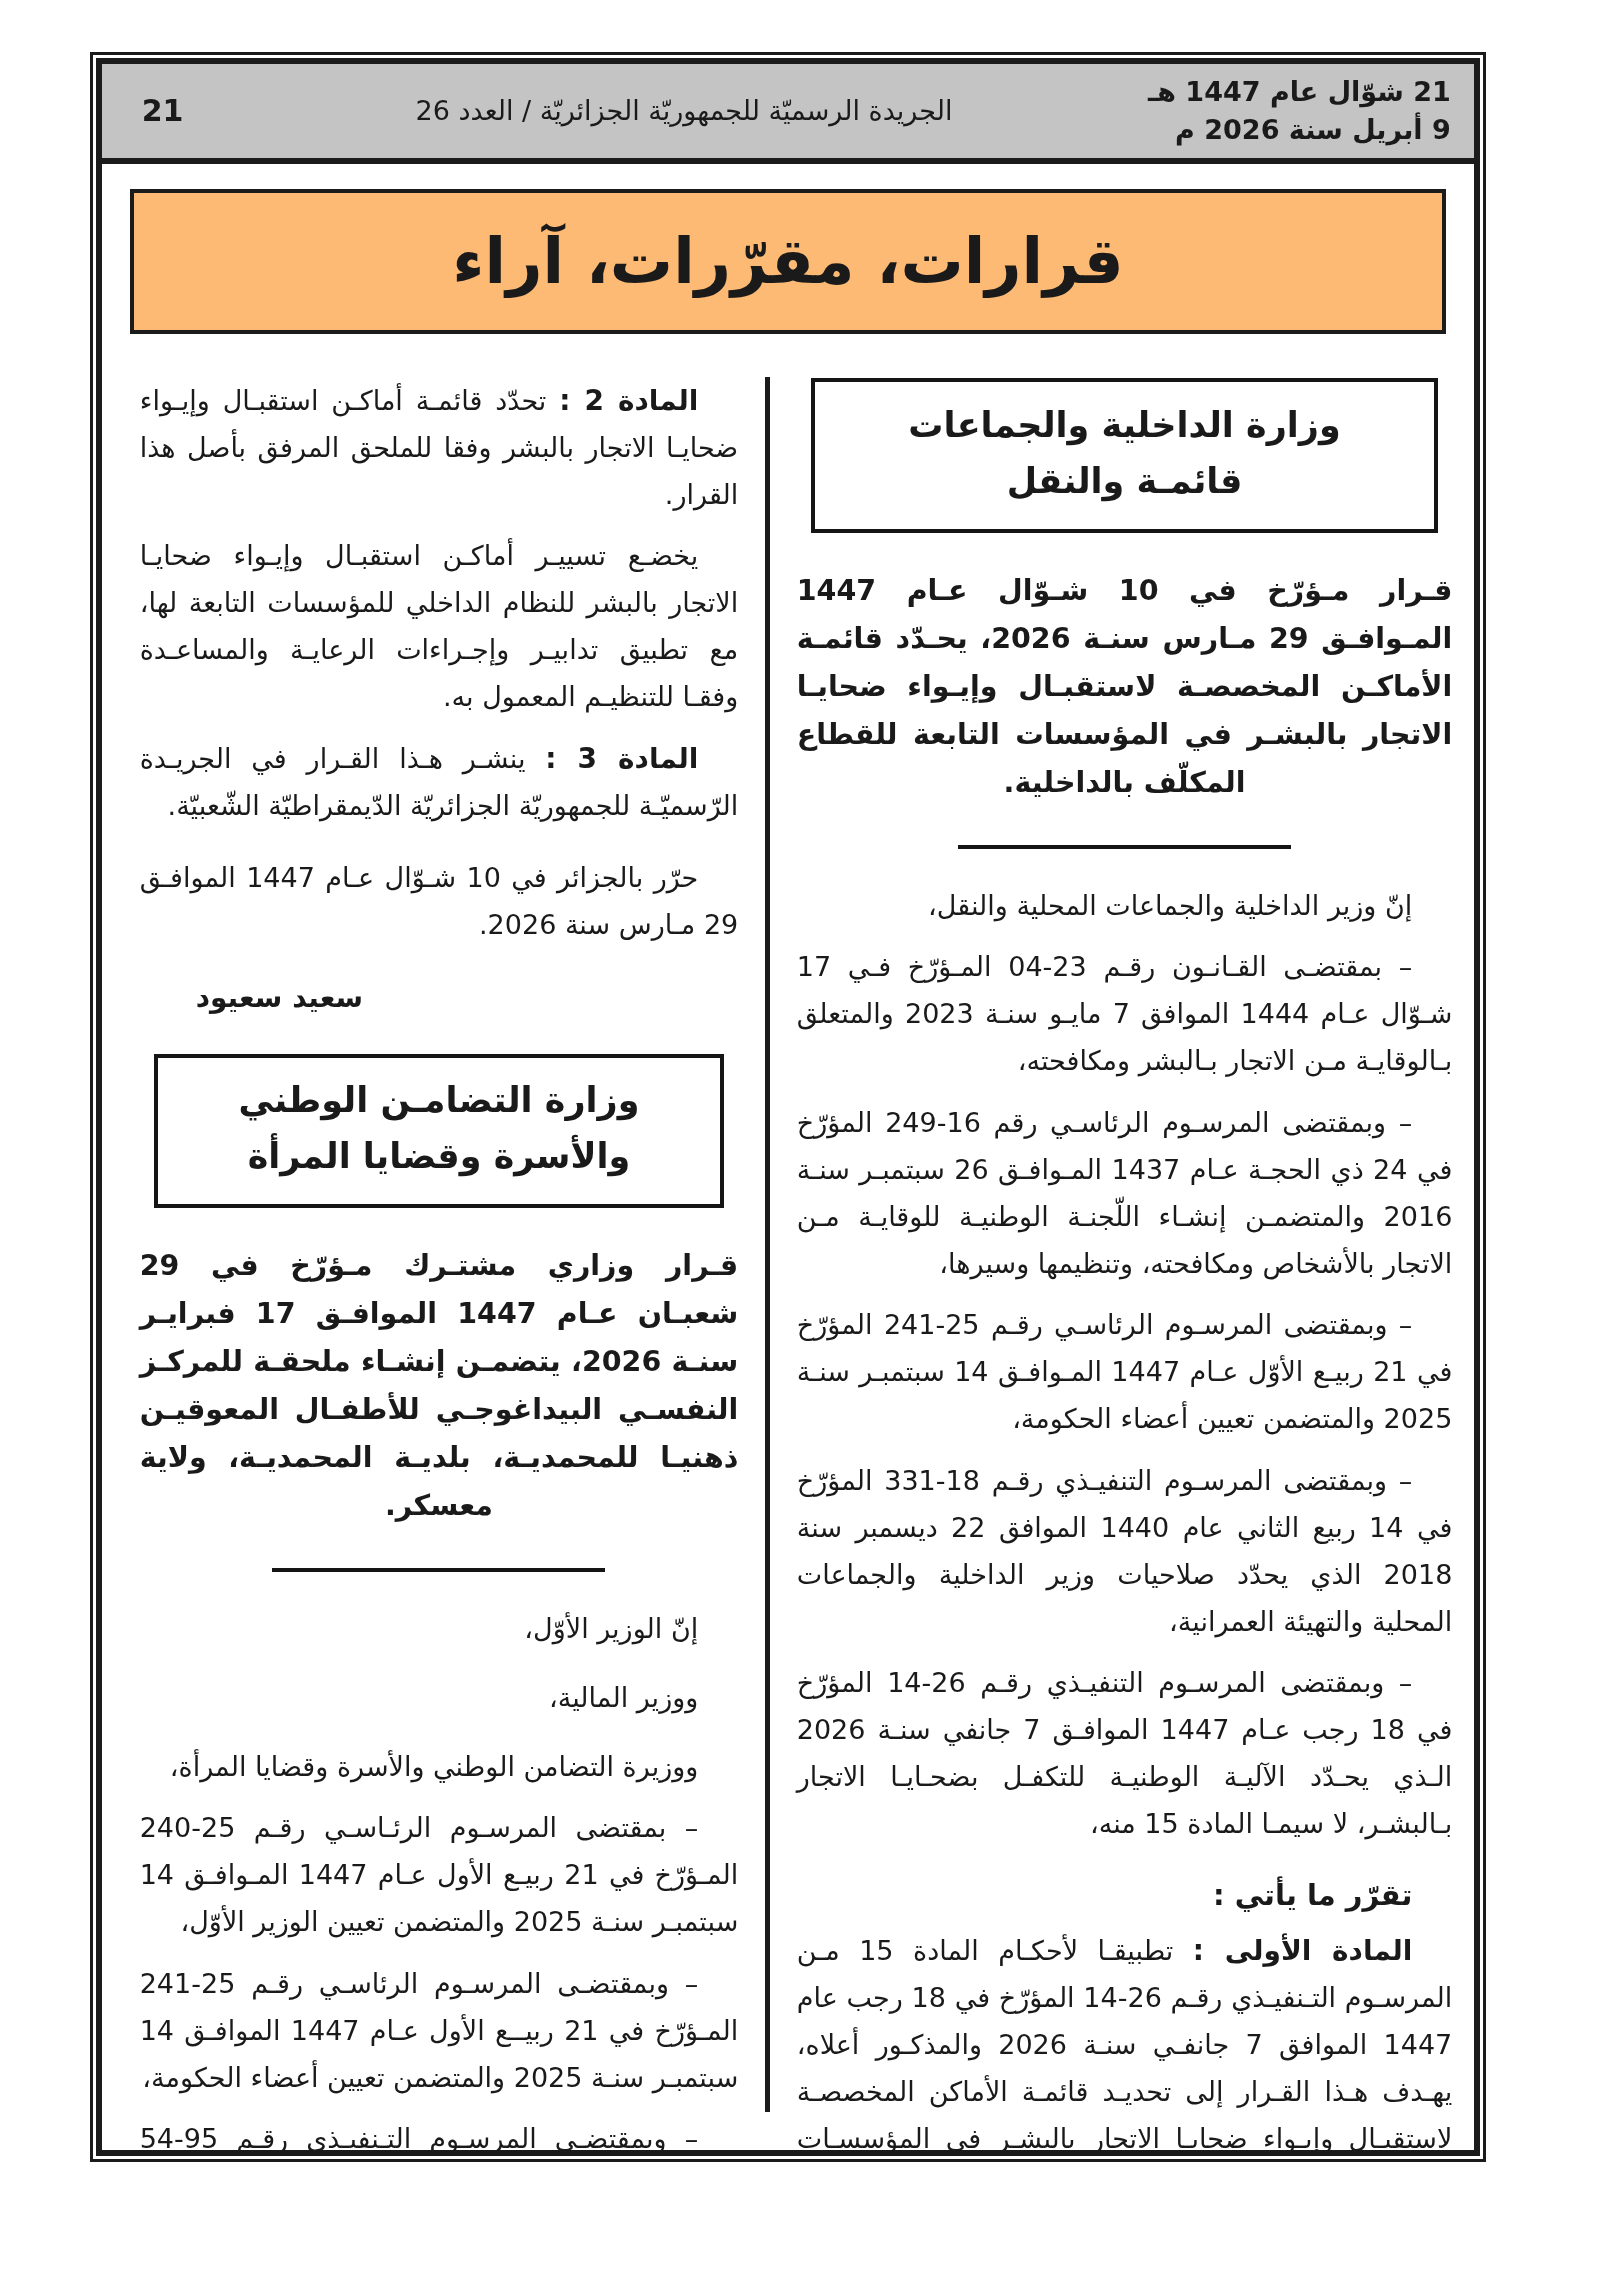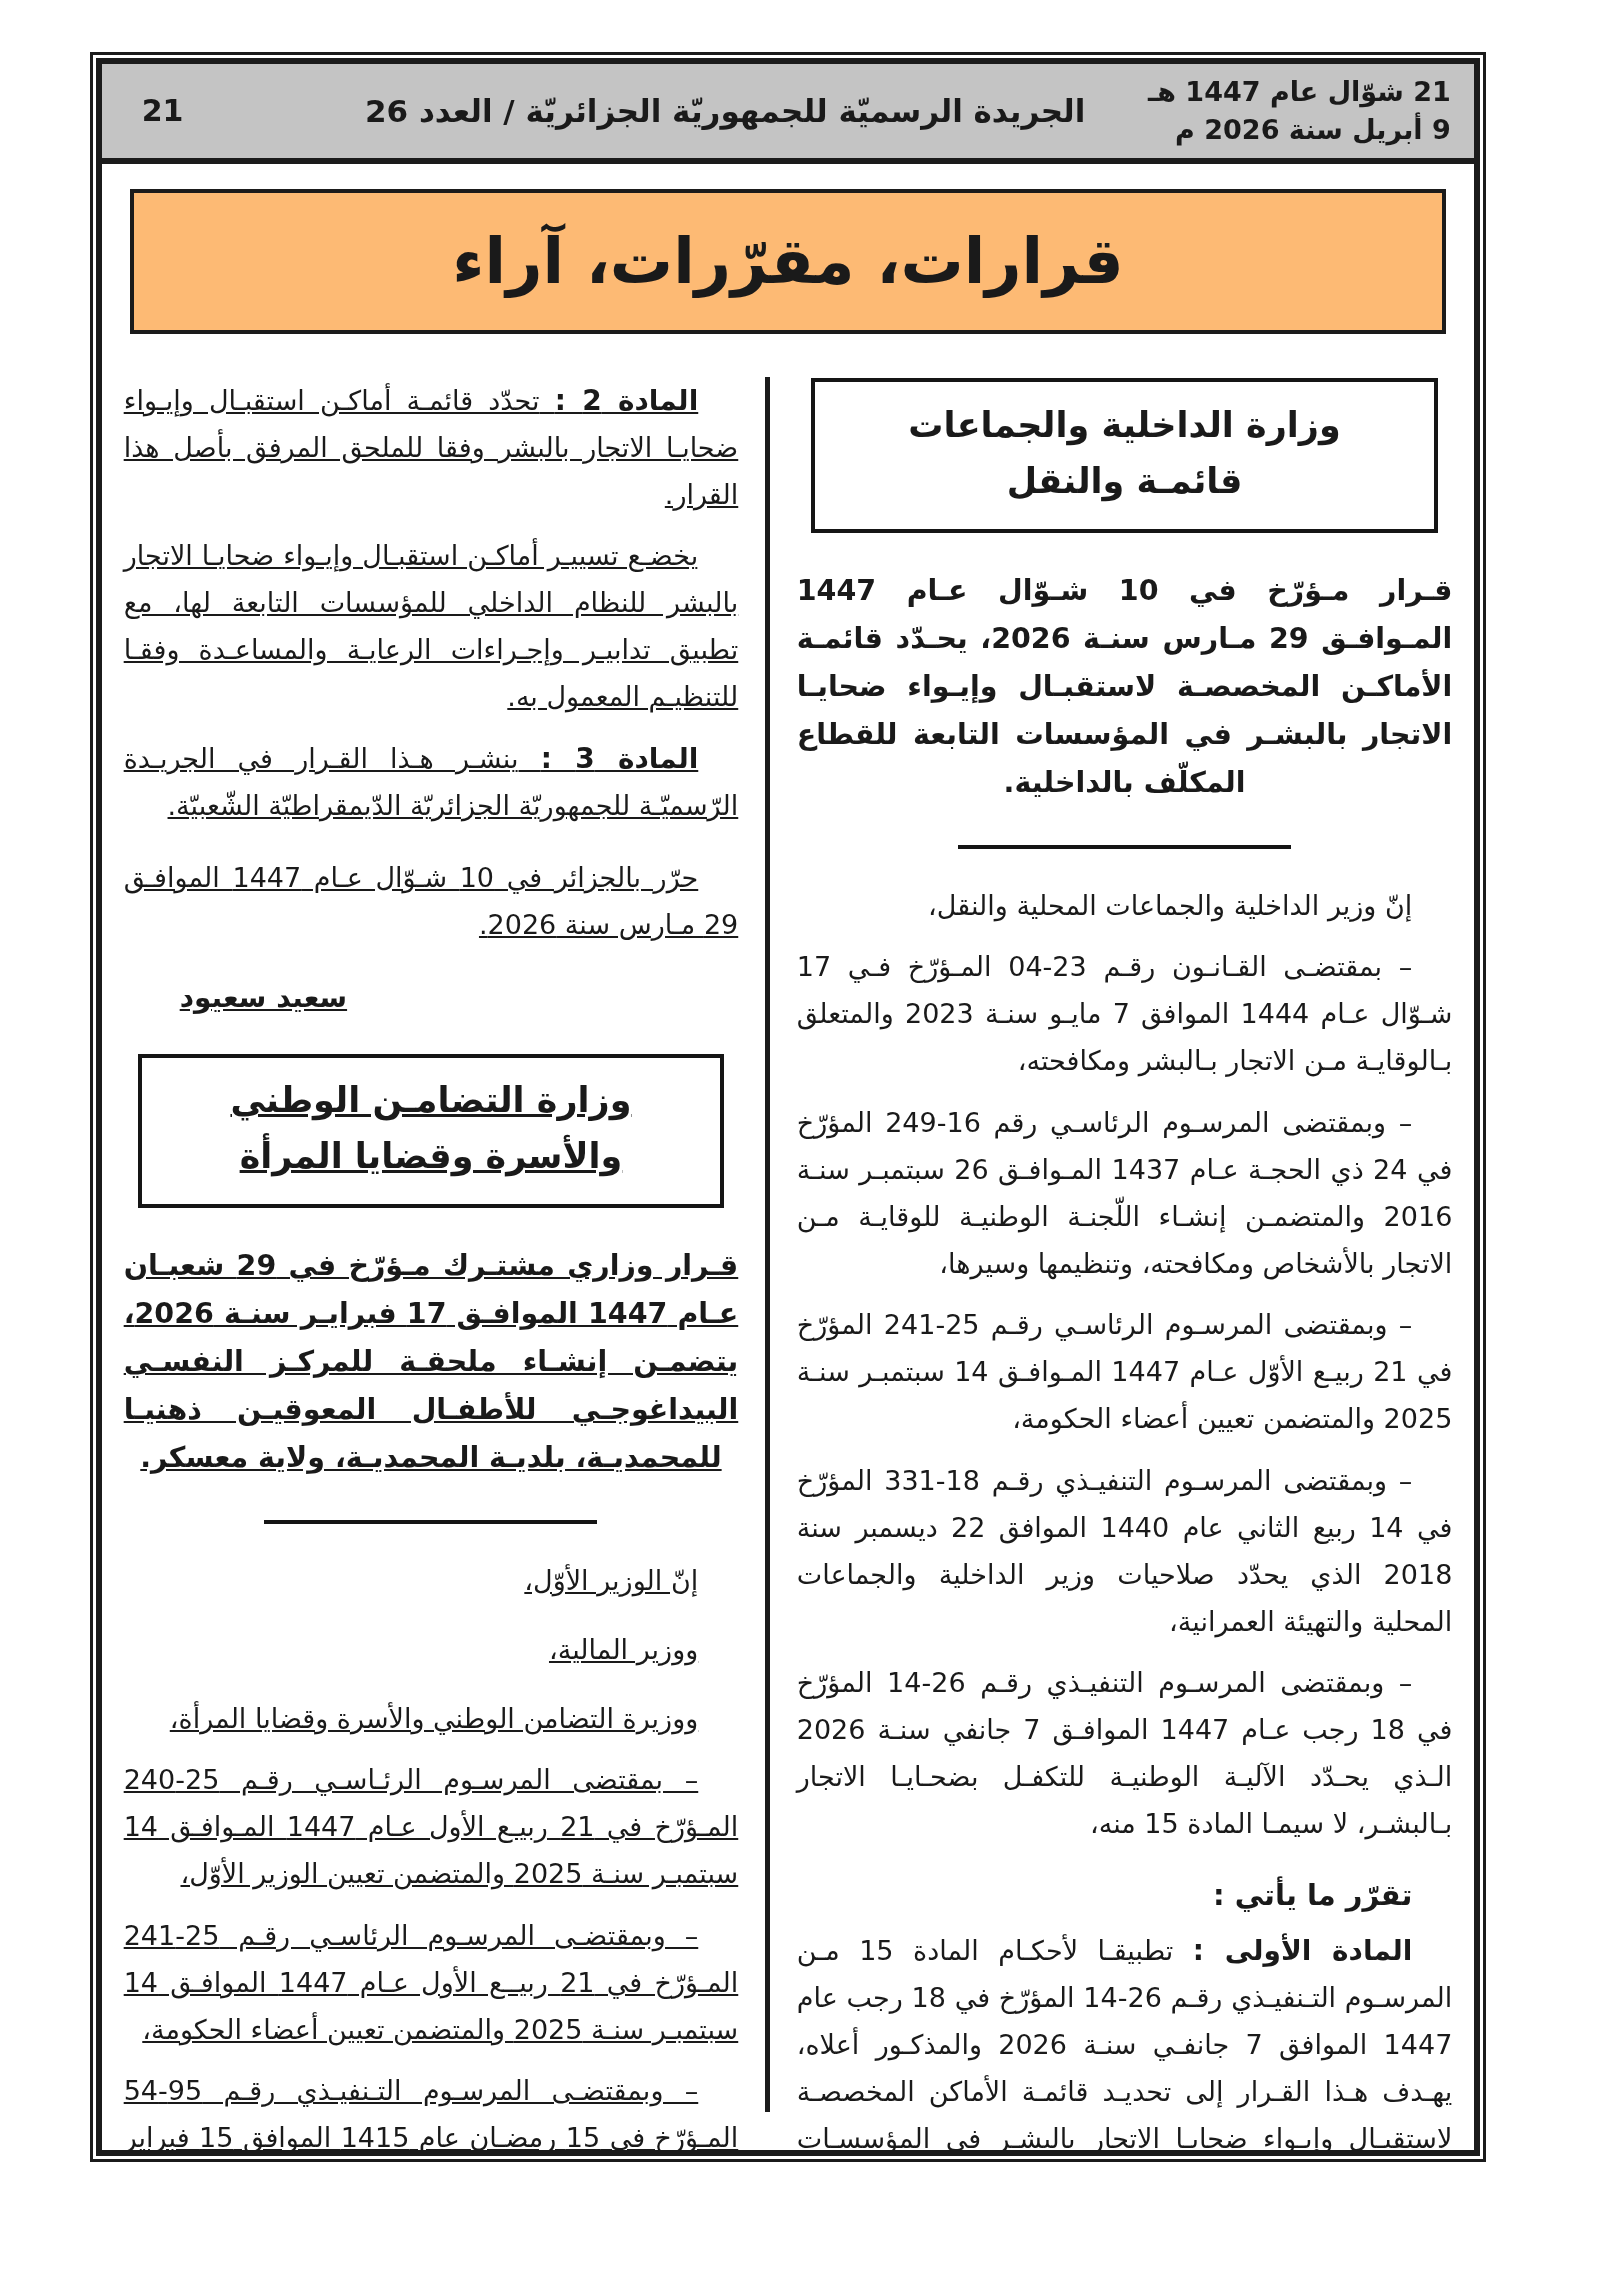--- a/index.html
+++ b/index.html
@@ -15,36 +15,36 @@
     border:6.3px solid #1b1b1b; width:100%; height:100%; box-sizing:border-box;
     display:flex; flex-direction:column; overflow:hidden; background:#ffffff;
   }
   
   .header-band {
     direction:rtl; height:94px; flex:0 0 auto; background:#c4c4c4;
     border-bottom:6.3px solid #1b1b1b; display:flex; align-items:center;
   }
   .hdr-dates { width:389px; padding-right:23.5px; box-sizing:border-box; text-align:right;
     font-weight:bold; font-size:27px; line-height:38px; }
-  .hdr-title { flex:1; text-align:right; font-weight:bold; font-size:31px; }
+  .hdr-title { flex:1; text-align:center; font-weight:normal; font-size:27px; }
   .hdr-pagenum { width:181px; padding-left:40px; box-sizing:border-box; text-align:left;
     direction:ltr; font-weight:bold; font-size:30px; }
   
   .banner {
     flex:0 0 auto; margin:25px 28px 0; height:145px; background:#fdba74;
     border:4.5px solid #1b1b1b; box-sizing:border-box;
     display:flex; align-items:center; justify-content:center;
   }
   .banner-title { font-weight:bold; font-size:63px; direction:rtl; }
   
   .columns { flex:1 1 auto; min-height:0; display:flex; direction:rtl;
     margin-top:43px; overflow:hidden; }
   .col { box-sizing:border-box; overflow:hidden; }
   .col-right { width:51.5%; padding:0 22px 0 27px; }
-  .col-left  { width:48.5%; padding:0 27px 0 22px;text-decoration:underline; }
+  .col-left  { width:48.5%; padding:0 27px 0 38px; }
   .column-divider { flex:0 0 auto; width:4.5px; background:#1b1b1b; margin-bottom:38px; }
   
   .ministry-box {
     border:4.5px solid #151515; margin:1.8px 14.5px 0; padding:14.5px 11px 20px;
     text-align:center; font-weight:bold; font-size:35px; line-height:56px;
   }
   .decree-title {
     font-weight:bold; font-size:28.5px; line-height:48px;
     text-align:justify; text-align-last:center; margin:34px 0 0;
   }

